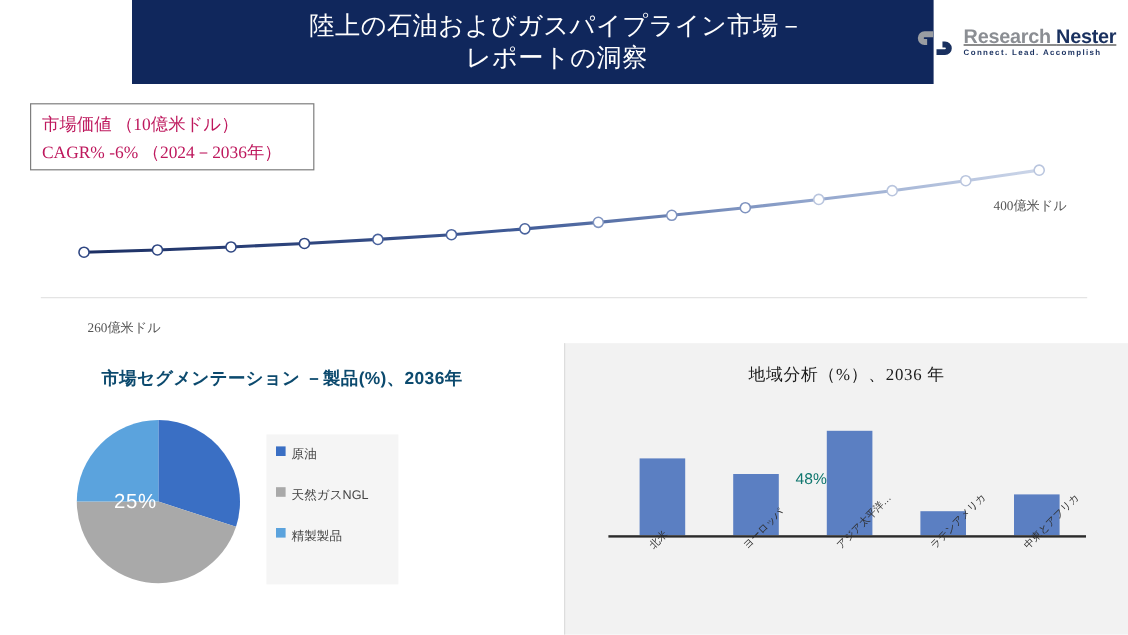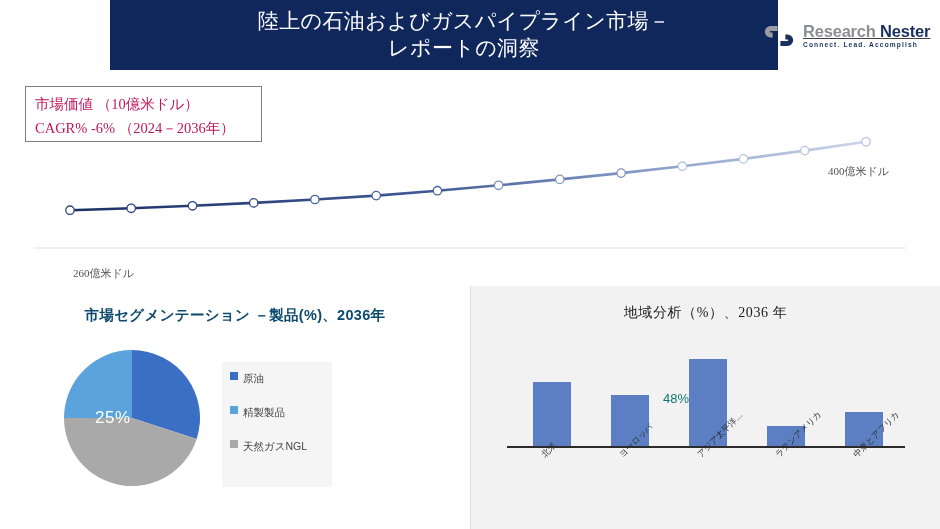--- a/index.html
+++ b/index.html
@@ -338,26 +338,26 @@
     </svg>
   </div>
   <div id="pie-pct">25%</div>
 
   <div id="pie-legend">
     <div class="legend-row">
       <span class="legend-swatch" style="background:#3a6fc4"></span>
       <span>原油</span>
     </div>
     <div class="legend-row">
+      <span class="legend-swatch" style="background:#a9a9a9"></span>
+      <span>天然ガスNGL</span>
+    </div>
+    <div class="legend-row">
       <span class="legend-swatch" style="background:#5ba3dd"></span>
       <span>精製製品</span>
-    </div>
-    <div class="legend-row">
-      <span class="legend-swatch" style="background:#a9a9a9"></span>
-      <span>天然ガスNGL</span>
     </div>
   </div>
 
 </div>
 
 <div id="region-panel">
   <div id="region-title">地域分析（%）、2036 年</div>
   <div id="bar-area">
       <div class="bar-slot" style="height: 63.6px; left: 20px; background: rgb(91, 127, 194);"></div>
       <div class="bar-slot" style="height: 50.9px; left: 98px; background: rgb(91, 127, 194);"></div>

